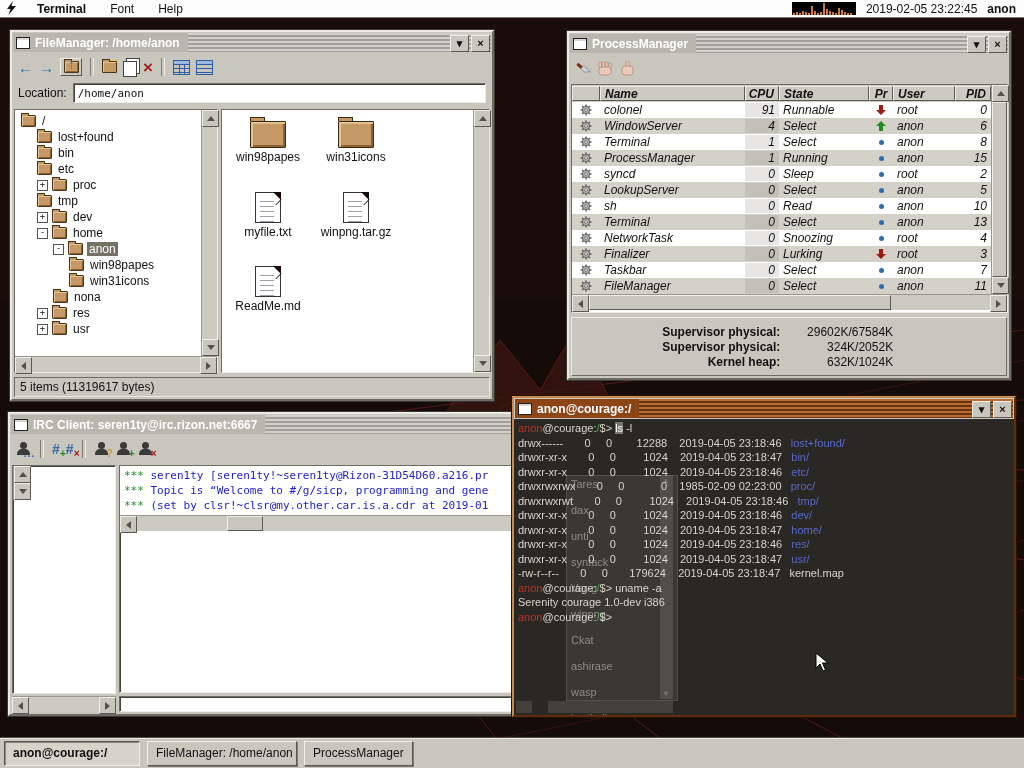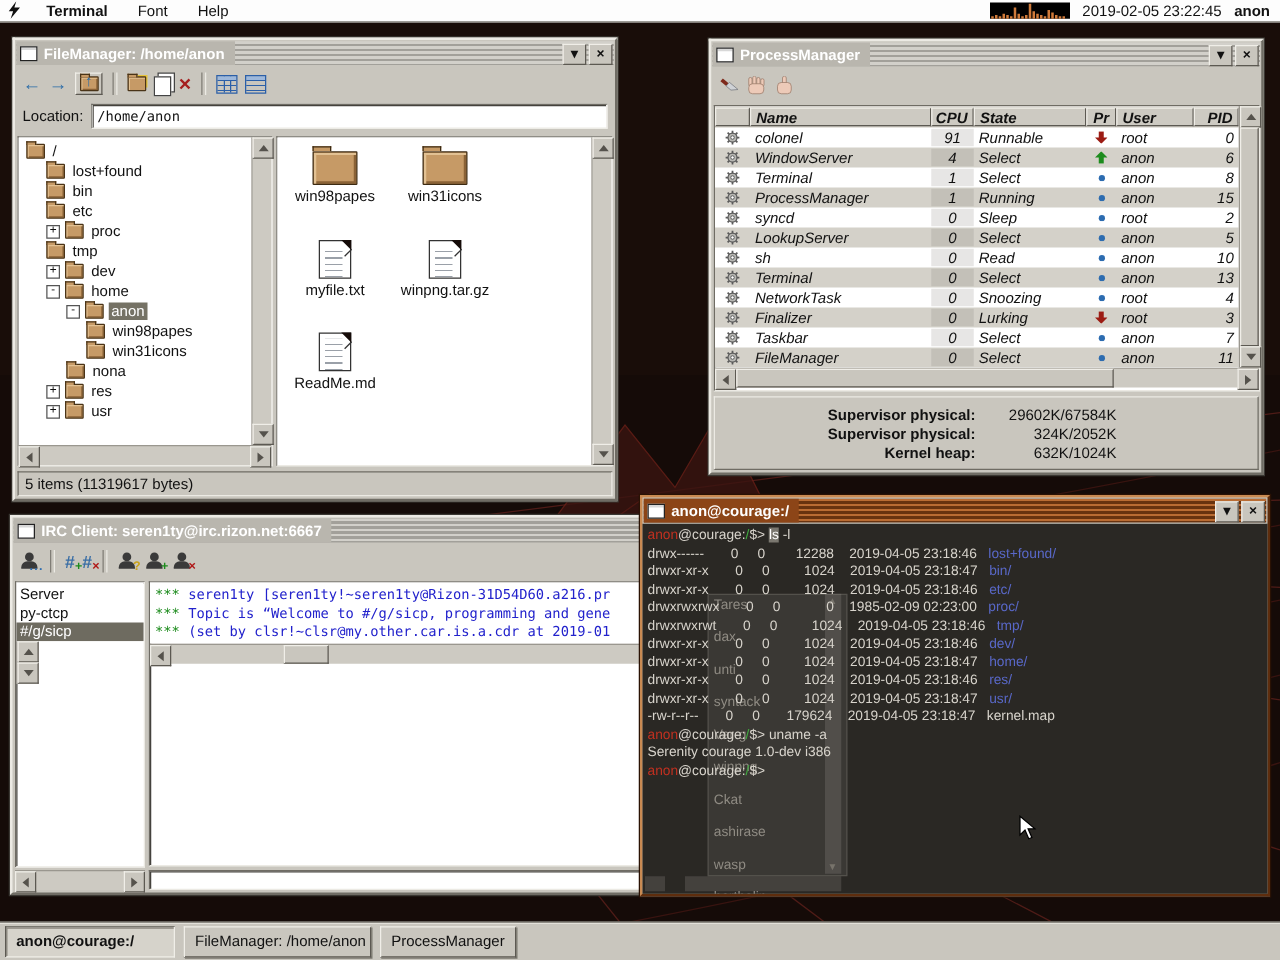--- a/index.html
+++ b/index.html
@@ -100,21 +100,21 @@
 
   
   #pm-table{flex:1;display:flex;margin:2px;min-height:0;}
   #pm-grid{flex:1;display:flex;flex-direction:column;background:#fff;overflow:hidden;font-style:italic;}
   .pmrow{display:flex;height:16px;align-items:center;}
   .pmrow.head{height:17px;background:#cdcac2;font-weight:bold;}
   .pmrow.head .pmc{border:1px solid;border-color:#f0eee8 #5c5952 #5c5952 #f0eee8;height:15px;display:flex;align-items:center;}
   .pmc{padding:0 4px;box-sizing:border-box;white-space:nowrap;overflow:hidden;}
   .c-icon{width:28px;flex:0 0 28px;display:flex;justify-content:center;}
   .c-name{width:145px;flex:0 0 145px;}
-  .c-cpu{width:34px;flex:0 0 34px;text-align:center;justify-content:flex-end;}
+  .c-cpu{width:34px;flex:0 0 34px;text-align:right;justify-content:flex-end;}
   .c-state{width:90px;flex:0 0 90px;}
   .c-pr{width:24px;flex:0 0 24px;display:flex;justify-content:center;}
   .c-user{width:62px;flex:0 0 62px;}
   .c-pid{width:36px;flex:0 0 36px;text-align:right;justify-content:flex-end;}
   .pmrow.odd{background:#d4d1c9;}
   .pmrow .c-cpu{background:rgba(120,118,110,0.18);}
   .pmrow.head .c-cpu{background:#cdcac2;}
   .dot{width:5px;height:5px;border-radius:50%;background:#2d6cb0;}
   #pm-stats{margin:2px;padding:6px 0;border:1px solid;border-color:#eceae4 #6f6c64 #6f6c64 #eceae4;background:#c9c6be;}
   .statrow{display:flex;height:15px;align-items:center;}
@@ -744,25 +744,20 @@
         </span>
     <span class="pico">
           <span class="head"></span>
           <span class="body"></span>
           <span class="badge b-red">×</span>
         </span>
   </div>
   <div id="irc-body">
     <div id="irc-side">
       <div class="pcol sunken" style="flex:1;background:#fff;flex-direction:row;">
-        <div class="pcontent" id="irc-channels" style="padding-top:2px;">
-              <div class="chanitem">Server</div>
-              <div class="chanitem">py-ctcp</div>
-              <div class="chanitem sel">#/g/sicp</div>
-            </div>
         <div class="vscroll">
           <div class="sbtn">
                 <span class="tri up"></span>
               </div>
           <div style="flex:1;"></div>
           <div class="sbtn">
                 <span class="tri down"></span>
               </div>
         </div>
       </div>

